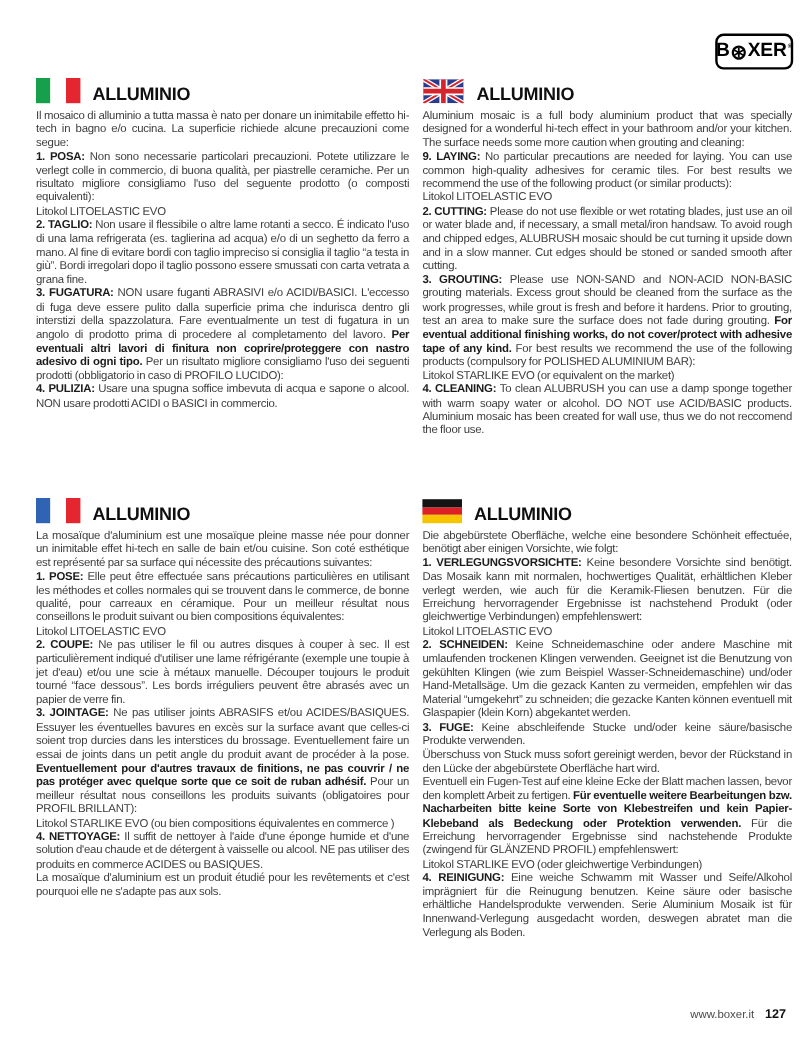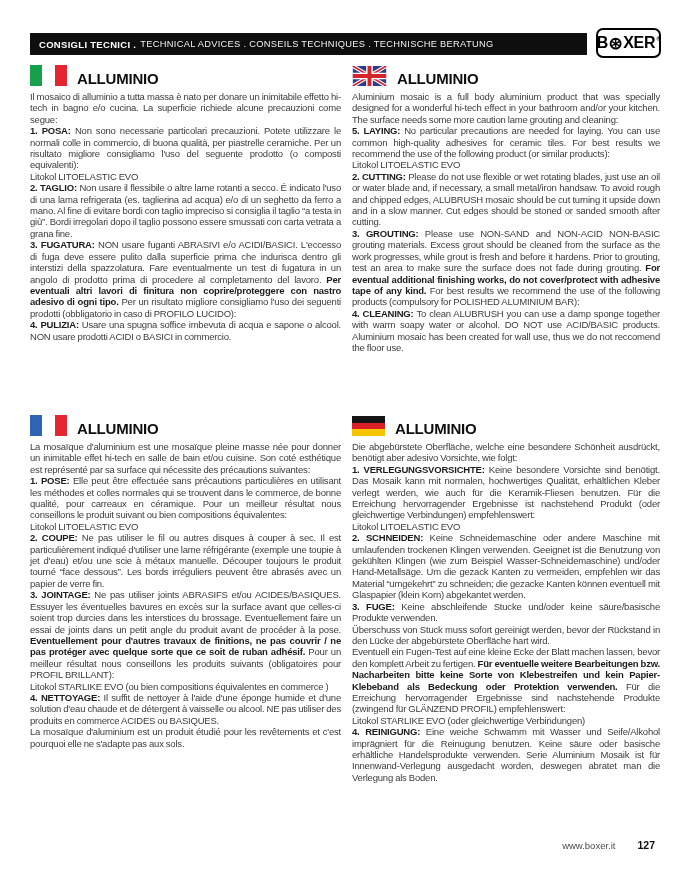--- a/index.html
+++ b/index.html
@@ -32,53 +32,49 @@
   .flag-horiz i{flex:1;}
   .flag-uk{width:35px;height:20px;}
   .st-green{background:#17a04b;}.st-white{background:#ffffff;}.st-redit{background:#e52630;}
   .st-blue{background:#2f63b4;}.st-redfr{background:#e52630;}
   .st-black{background:#141414;}.st-redde{background:#dd1f26;}.st-gold{background:#f6c500;}
   
   .sec-body p{margin:0;text-align:justify;font-size:9.5px;line-height:11.4px;color:#3c3c3c;
               letter-spacing:-.2px;word-spacing:-.3px;}
   .sec-body .b{font-weight:700;color:#1c1c1c;}
   
-  .footer{position:absolute;top:839px;right:22px;display:flex;align-items:baseline;gap:22px;}
+  .footer{position:absolute;top:839px;right:22px;display:flex;align-items:baseline;gap:9px;}
   .footer .url{font-size:9.5px;color:#4a4a4a;}
   .footer .pagenum{font-size:10.5px;font-weight:700;color:#111;}
 </style>
 </head>
 <body>
 
 <div class="page">
 
-  <div class="topbar">
-    <span class="tb-bold">CONSIGLI TECNICI .</span>
-    <span class="tb-rest">TECHNICAL ADVICES . CONSEILS TECHNIQUES . TECHNISCHE BERATUNG</span>
-  </div>
 
   <div class="logo">
     <span>B</span>
       <span class="o-glyph">⊛</span>
       <span>XER</span>
       <sup>®</sup>
   </div>
 
   <section class="lang-section sec-it">
     <div class="sec-head">
       <span class="flag flag-vert">
         <i class="st-green"></i>
           <i class="st-white"></i>
           <i class="st-redit"></i>
       </span>
       <h2 class="sec-title">ALLUMINIO</h2>
     </div>
     <div class="sec-body">
         <p><span>Il mosaico di alluminio a tutta massa è nato per donare un inimitabile effetto hi-tech in bagno e/o cucina. La superficie richiede alcune precauzioni come segue:</span></p>
-        <p><span class="b">1. POSA: </span><span>Non sono necessarie particolari precauzioni. Potete utilizzare le normali colle in commercio, di buona qualità, per piastrelle ceramiche. Per un risultato migliore consigliamo l'uso del seguente prodotto (o composti equivalenti):</span></p>
+        <p><span class="b">1. POSA: </span><span>Non sono necessarie particolari precauzioni. Potete utilizzare le verlegt colle in commercio, di buona qualità, per piastrelle ceramiche. Per un risultato migliore consigliamo l'uso del seguente prodotto (o composti equivalenti):</span></p>
         <p><span>Litokol LITOELASTIC EVO</span></p>
         <p><span class="b">2. TAGLIO: </span><span>Non usare il flessibile o altre lame rotanti a secco. É indicato l'uso di una lama refrigerata (es. taglierina ad acqua) e/o di un seghetto da ferro a mano. Al fine di evitare bordi con taglio impreciso si consiglia il taglio “a testa in giù”. Bordi irregolari dopo il taglio possono essere smussati con carta vetrata a grana fine.</span></p>
         <p><span class="b">3. FUGATURA: </span><span>NON usare fuganti ABRASIVI e/o ACIDI/BASICI. L'eccesso di fuga deve essere pulito dalla superficie prima che indurisca dentro gli interstizi della spazzolatura. Fare eventualmente un test di fugatura in un angolo di prodotto prima di procedere al completamento del lavoro. </span><span class="b">Per eventuali altri lavori di finitura non coprire/proteggere con nastro adesivo di ogni tipo. </span><span>Per un risultato migliore consigliamo l'uso dei seguenti prodotti (obbligatorio in caso di PROFILO LUCIDO):</span></p>
         <p><span class="b">4. PULIZIA: </span><span>Usare una spugna soffice imbevuta di acqua e sapone o alcool. NON usare prodotti ACIDI o BASICI in commercio.</span></p>
       </div>
   </section>
 
   <section class="lang-section sec-en">
     <div class="sec-head">
       <span class="flag flag-uk">
@@ -86,25 +82,26 @@
           <rect width="60" height="36" fill="#2b3c8f"></rect>
           <path d="M0,0 L60,36 M60,0 L0,36" stroke="#ffffff" stroke-width="7"></path>
           <path d="M0,0 L60,36 M60,0 L0,36" stroke="#d6242c" stroke-width="3"></path>
           <path d="M30,0 V36 M0,18 H60" stroke="#ffffff" stroke-width="12"></path>
           <path d="M30,0 V36 M0,18 H60" stroke="#d6242c" stroke-width="7"></path>
         </svg>
       </span>
       <h2 class="sec-title">ALLUMINIO</h2>
     </div>
     <div class="sec-body">
-        <p><span>Aluminium mosaic is a full body aluminium product that was specially designed for a wonderful hi-tech effect in your bathroom and/or your kitchen. The surface needs some more caution lame grouting and cleaning:</span></p>
-        <p><span class="b">5. LAYING: </span><span>No particular precautions are needed for laying. You can use common high-quality adhesives for ceramic tiles. For best results we recommend the use of the following product (or similar products):</span></p>
+        <p><span>Aluminium mosaic is a full body aluminium product that was specially designed for a wonderful hi-tech effect in your bathroom and/or your kitchen. The surface needs some more caution when grouting and cleaning:</span></p>
+        <p><span class="b">9. LAYING: </span><span>No particular precautions are needed for laying. You can use common high-quality adhesives for ceramic tiles. For best results we recommend the use of the following product (or similar products):</span></p>
         <p><span>Litokol LITOELASTIC EVO</span></p>
         <p><span class="b">2. CUTTING: </span><span>Please do not use flexible or wet rotating blades, just use an oil or water blade and, if necessary, a small metal/iron handsaw. To avoid rough and chipped edges, ALUBRUSH mosaic should be cut turning it upside down and in a slow manner. Cut edges should be stoned or sanded smooth after cutting.</span></p>
         <p><span class="b">3. GROUTING: </span><span>Please use NON-SAND and NON-ACID NON-BASIC grouting materials. Excess grout should be cleaned from the surface as the work progresses, while grout is fresh and before it hardens. Prior to grouting, test an area to make sure the surface does not fade during grouting. </span><span class="b">For eventual additional finishing works, do not cover/protect with adhesive tape of any kind. </span><span>For best results we recommend the use of the following products (compulsory for POLISHED ALUMINIUM BAR):</span></p>
+        <p><span>Litokol STARLIKE EVO (or equivalent on the market)</span></p>
         <p><span class="b">4. CLEANING: </span><span>To clean ALUBRUSH you can use a damp sponge together with warm soapy water or alcohol. DO NOT use ACID/BASIC products. Aluminium mosaic has been created for wall use, thus we do not reccomend the floor use.</span></p>
       </div>
   </section>
 
   <section class="lang-section sec-fr">
     <div class="sec-head">
       <span class="flag flag-vert">
         <i class="st-blue"></i>
           <i class="st-white"></i>
           <i class="st-redfr"></i>
@@ -126,21 +123,21 @@
   <section class="lang-section sec-de">
     <div class="sec-head">
       <span class="flag flag-horiz">
         <i class="st-black"></i>
           <i class="st-redde"></i>
           <i class="st-gold"></i>
       </span>
       <h2 class="sec-title">ALLUMINIO</h2>
     </div>
     <div class="sec-body">
-        <p><span>Die abgebürstete Oberfläche, welche eine besondere Schönheit ausdrückt, benötigt aber adesivo Vorsichte, wie folgt:</span></p>
+        <p><span>Die abgebürstete Oberfläche, welche eine besondere Schönheit effectuée, benötigt aber einigen Vorsichte, wie folgt:</span></p>
         <p><span class="b">1. VERLEGUNGSVORSICHTE: </span><span>Keine besondere Vorsichte sind benötigt. Das Mosaik kann mit normalen,  hochwertiges Qualität,  erhältlichen Kleber  verlegt werden, wie auch für die Keramik-Fliesen benutzen. Für die Erreichung hervorragender Ergebnisse ist nachstehend Produkt (oder gleichwertige Verbindungen) empfehlenswert:</span></p>
         <p><span>Litokol LITOELASTIC EVO</span></p>
         <p><span class="b">2. SCHNEIDEN: </span><span>Keine Schneidemaschine oder andere Maschine mit umlaufenden trockenen Klingen verwenden. Geeignet ist die Benutzung von gekühlten Klingen (wie zum Beispiel Wasser-Schneidemaschine) und/oder Hand-Metallsäge. Um die gezack Kanten zu vermeiden, empfehlen wir das Material “umgekehrt” zu schneiden; die gezacke Kanten können eventuell mit Glaspapier (klein Korn) abgekantet werden.</span></p>
         <p><span class="b">3. FUGE: </span><span>Keine abschleifende Stucke und/oder keine säure/basische Produkte verwenden.</span></p>
         <p><span>Überschuss von Stuck muss sofort gereinigt werden, bevor der Rückstand in den Lücke der abgebürstete Oberfläche hart wird.</span></p>
         <p><span>Eventuell ein Fugen-Test auf eine kleine Ecke der Blatt machen lassen, bevor den komplett Arbeit zu fertigen. </span><span class="b">Für eventuelle weitere Bearbeitungen bzw. Nacharbeiten bitte keine Sorte von Klebestreifen und kein Papier-Klebeband als Bedeckung oder Protektion verwenden. </span><span>Für die Erreichung hervorragender Ergebnisse sind nachstehende Produkte (zwingend für GLÄNZEND PROFIL) empfehlenswert:</span></p>
         <p><span>Litokol STARLIKE EVO  (oder gleichwertige Verbindungen)</span></p>
         <p><span class="b">4. REINIGUNG: </span><span>Eine weiche Schwamm mit Wasser und Seife/Alkohol imprägniert für die Reinugung benutzen. Keine säure oder basische erhältliche Handelsprodukte verwenden. Serie Aluminium Mosaik ist für Innenwand-Verlegung ausgedacht worden, deswegen abratet man die Verlegung als Boden.</span></p>
       </div>
   </section>

